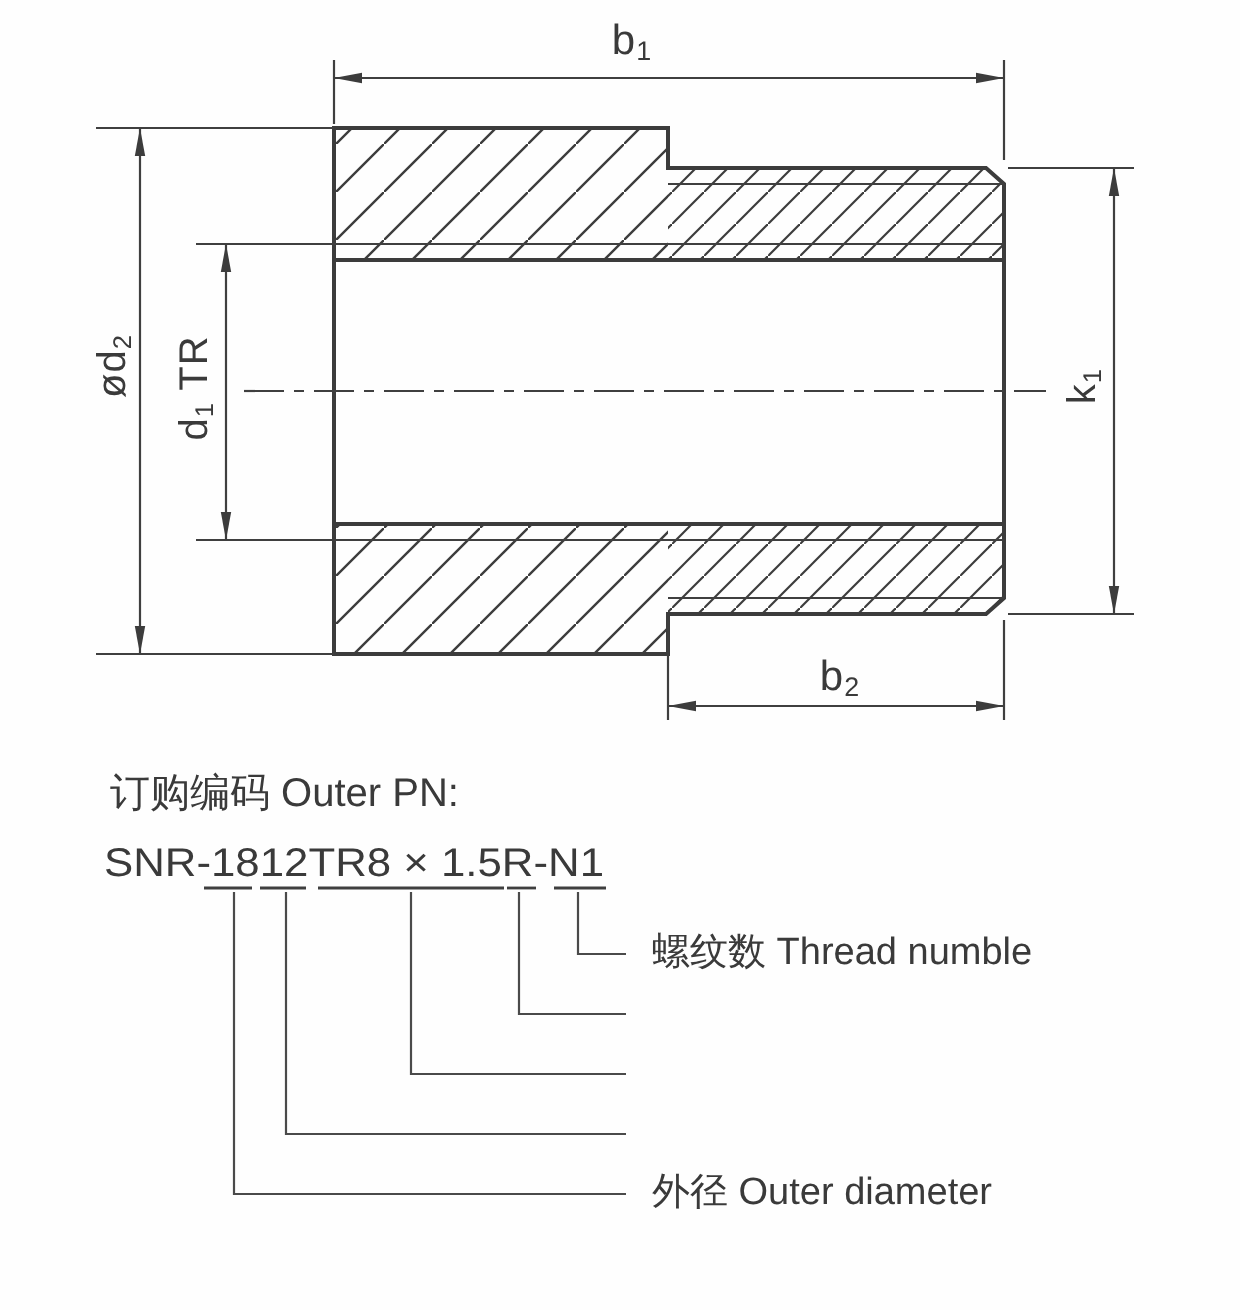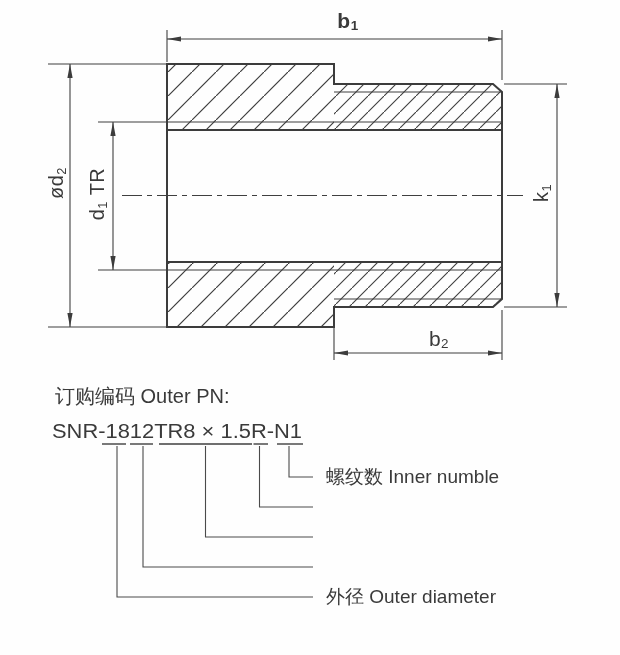--- a/index.html
+++ b/index.html
@@ -102,32 +102,32 @@
 
     <g stroke="#4a4a4a" stroke-width="1.1" fill="none">
       <path d="M289,446 V477 H313"></path>
       <path d="M259.5,446 V507 H313"></path>
       <path d="M205.5,446 V537 H313"></path>
       <path d="M143,446 V567 H313"></path>
       <path d="M117,446 V597 H313"></path>
     </g>
   </svg>
 
-  <div class="dimlab" style="left:348px; top:21px;font-weight:bold;"><span>b</span><span class="subsc">1</span></div>
+  <div class="dimlab" style="left:316px; top:21px;"><span>b</span><span class="subsc">1</span></div>
 
   <div class="rot" style="left:57px; top:183px;"><span>ød</span><span class="subsc">2</span></div>
 
   <div class="rot" style="left:98px; top:194px;"><span>d</span><span class="subsc">1</span><span> TR</span></div>
 
   <div class="rot" style="left:542px; top:193px;"><span>k</span><span class="subsc">1</span></div>
 
-  <div class="dimlab" style="left:439px; top:339px;"><span>b</span><span class="subsc">2</span></div>
+  <div class="dimlab" style="left:420px; top:339px;"><span>b</span><span class="subsc">2</span></div>
 
   <div class="lbl heading">订购编码 Outer PN:</div>
 
-  <div class="lbl callout" style="top:466px;">螺纹数 Inner numble</div>
+  <div class="lbl callout" style="top:466px;">螺纹数 Thread numble</div>
 
 
 
 
   <div class="lbl callout" style="top:586px;">外径 Outer diameter</div>
 
 </div>
 
 </body></html>

